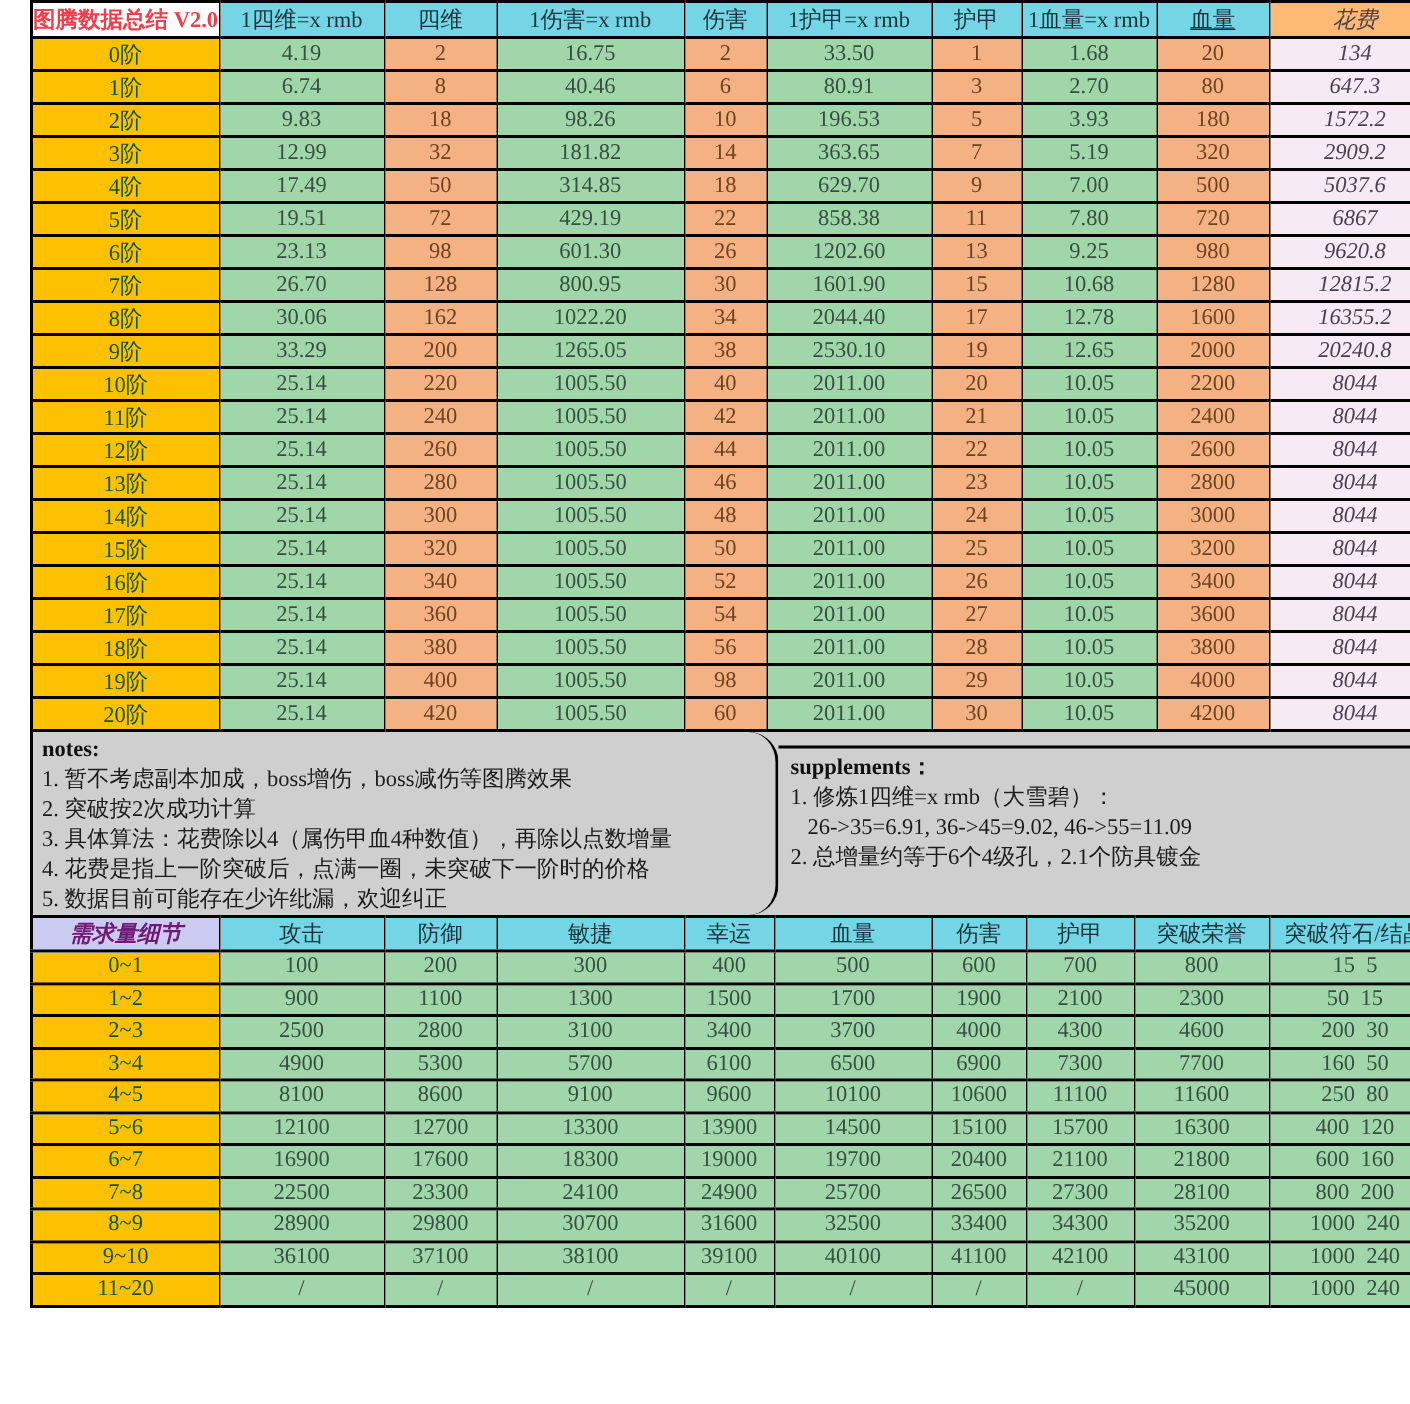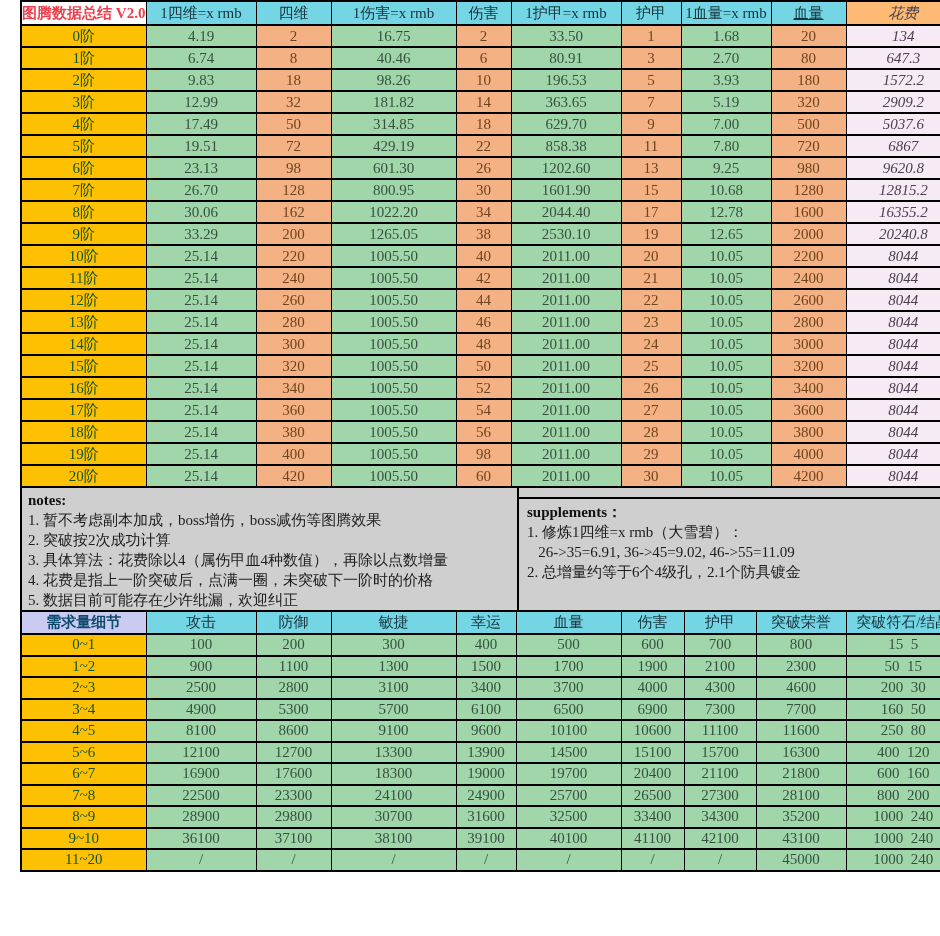--- a/index.html
+++ b/index.html
@@ -10,29 +10,29 @@
         text-align:center;vertical-align:middle;font-weight:normal;
         font-size:15px;white-space:pre;overflow:hidden;padding:0;}
   .t1 thead tr{height:24px;}
   .t1 tbody tr{height:22px;}
   .t2 thead tr{height:23px;}
   .t2 tbody tr{height:21.5px;}
   .title-cell{background:#ffffff;color:#ee3f4d;font-weight:bold;}
   .hdr{background:#74d5e5;color:#17333c;}
   .hdr.u{text-decoration:underline;}
   .hdr.i{font-style:italic;background:#fdba74;color:#4a4050;}
-  .hdr-first{background:#cbcbf2;color:#0c4a6e;font-weight:bold;}
+  .hdr-first{background:#cbcbf2;color:#701a75;font-weight:bold;font-style:italic;}
   .lbl{background:#fec101;color:#14532d;}
   .g{background:#a0d6a9;color:#36503f;}
   .o{background:#f4b183;color:#6e441f;}
   .p{background:#f6ebf4;color:#4a4050;font-style:italic;margin-left:17px;}
   .notes-row{display:flex;width:940px;height:122px;background:#cfcfcf;
              border-left:2px solid #000;border-right:2px solid #000;box-sizing:border-box;}
   .notes-cell{width:497px;box-sizing:border-box;border-right:2px solid #000;
-              padding:2px 6px 0 6px;}
+              padding:2px 6px 0 6px;border-radius:20px;}
   .supp-cell{flex:1;box-sizing:border-box;padding-top:9px;display:flex;flex-direction:column;}
   .supp-inner{border-top:2px solid #000;flex:1;padding:3px 8px 0 8px;}
   .nhead{font-weight:bold;font-size:15px;line-height:20px;color:#111;}
   .nline{font-size:15px;line-height:20px;color:#1c1c1c;white-space:pre-wrap;}
 </style>
 </head>
 <body>
 
 <div class="sheet">
 

